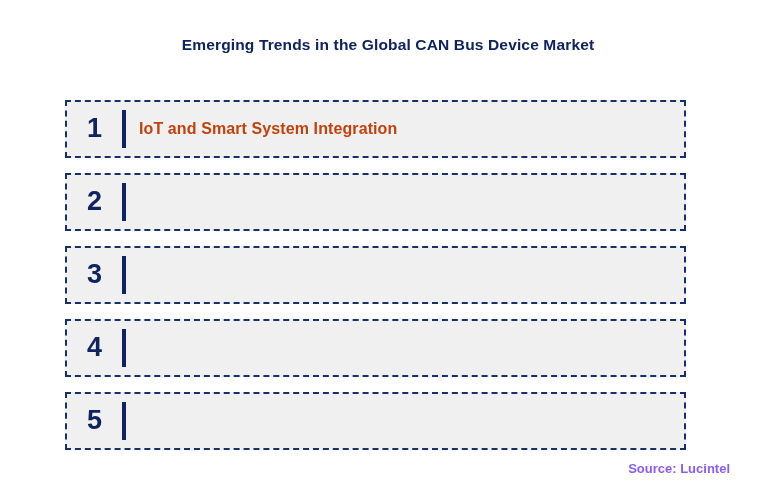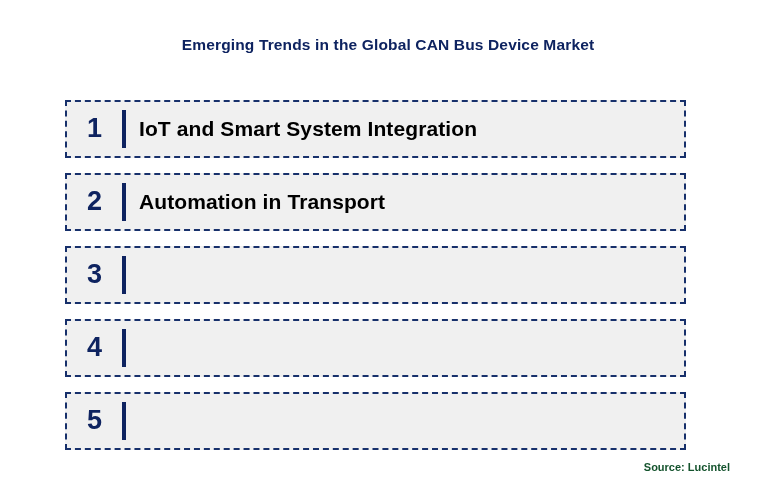--- a/index.html
+++ b/index.html
@@ -74,34 +74,34 @@
   .trend-divider {
     flex: 0 0 4px;
     width: 4px;
     height: 38px;
     background: #0e2360;
   }
 
   .trend-label {
     flex: 1 1 auto;
     padding-left: 13px;
-    font-size: 21px;
+    font-size: 16px;
     font-weight: bold;
-    color: #000000;
+    color: #c2410c;
     letter-spacing: 0.1px;
     white-space: nowrap;
   }
 
   .source-note {
     position: absolute;
     right: 46px;
     top: 461px;
-    font-size: 11px;
+    font-size: 13px;
     font-weight: bold;
-    color: #14532d;
+    color: #8b5cf6;
     white-space: nowrap;
   }
 </style>
 </head>
 <body>
 
 <div class="infographic">
 
   <div class="chart-title">Emerging Trends in the Global CAN Bus Device Market</div>
 
@@ -109,21 +109,20 @@
 
     <div class="trend-row">
       <div class="trend-number">1</div>
       <div class="trend-divider"></div>
       <div class="trend-label">IoT and Smart System Integration</div>
     </div>
 
     <div class="trend-row">
       <div class="trend-number">2</div>
       <div class="trend-divider"></div>
-      <div class="trend-label">Automation in Transport</div>
     </div>
 
     <div class="trend-row">
       <div class="trend-number">3</div>
       <div class="trend-divider"></div>
     </div>
 
     <div class="trend-row">
       <div class="trend-number">4</div>
       <div class="trend-divider"></div>

